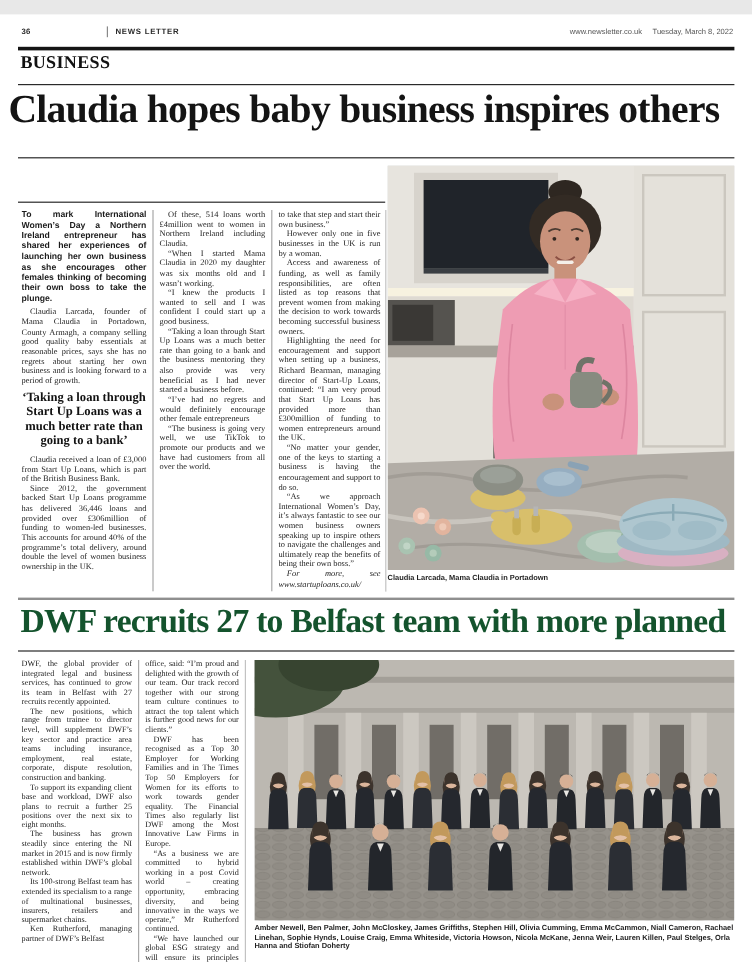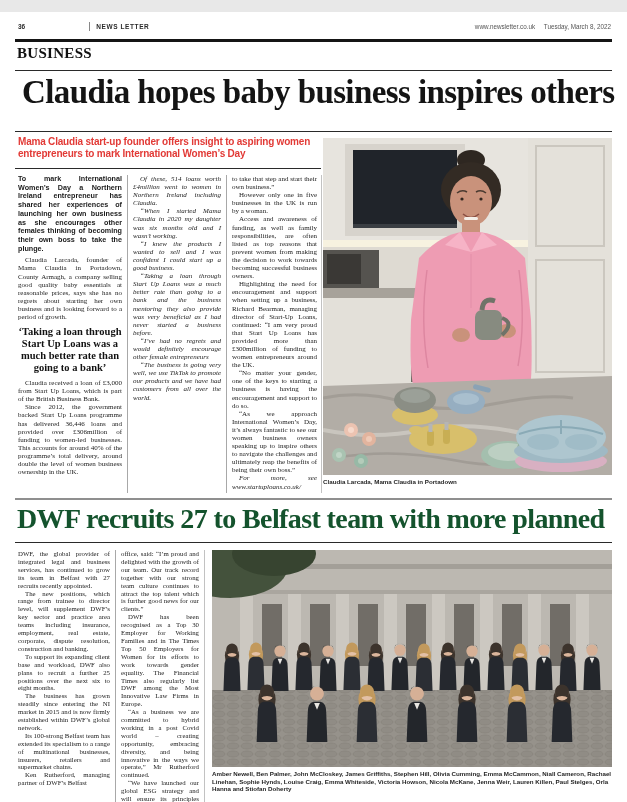--- a/index.html
+++ b/index.html
@@ -18,32 +18,32 @@
 
   .rule{position:absolute;left:15px;right:15px;}
   .r1{top:27px;height:2.5px;background:#151515;}
   .r2{top:58px;height:1px;background:#2a2a2a;}
   .r3{top:119px;height:1px;background:#2a2a2a;}
   .r4{top:156px;width:306px;right:auto;height:1px;background:#2a2a2a;}
   .r5{top:486px;height:2px;background:#8f8f8f;}
   .r6{top:530px;height:1px;background:#2a2a2a;}
 
   .section-label{position:absolute;top:33px;left:17px;font-size:15px;font-weight:bold;letter-spacing:.3px;color:#111;}
-  .headline1{position:absolute;top:62px;left:22px;right:14px;margin:0;font-size:33px;font-weight:600;
+  .headline1{position:absolute;top:62px;left:7px;right:14px;margin:0;font-size:33px;font-weight:600;
              letter-spacing:-.6px;color:#141414;white-space:nowrap;}
   .standfirst{position:absolute;top:124px;left:18px;width:300px;
               font-family:"Liberation Sans","DejaVu Sans",sans-serif;font-weight:bold;
               font-size:10px;line-height:11.8px;letter-spacing:-.2px;color:#e23a36;}
 
   
   .a1cols{position:absolute;top:163px;left:18px;width:303px;height:318px;display:flex;overflow:hidden;
           border-right:1px solid #c2c2c2;}
   .col{font-size:7px;line-height:8.1px;text-align:justify;overflow:hidden;}
   .a1cols .c1{width:104px;padding-right:5px;}
-  .a1cols .c2{width:88px;padding:0 5px;border-left:1px solid #a8a8a8;font-style:italic;}
+  .a1cols .c2{width:88px;padding:0 5px;border-left:1px solid #a8a8a8;}
   .a1cols .c3{flex:1;padding:0 4px 0 5px;border-left:1px solid #a8a8a8;}
   .col p{margin:0;}
   .col p.ind{text-indent:7px;}
   .lead{font-family:"Liberation Sans","DejaVu Sans",sans-serif;font-weight:bold;
         font-size:7.2px;line-height:8.7px;margin:0 0 3px 0 !important;}
   .pq{font-size:10.5px;line-height:12px;font-weight:bold;text-align:center;margin:5px 0;color:#121212;}
   .it{font-style:italic;}
 
   
   .photo{position:absolute;overflow:hidden;background:#ddd;}
@@ -82,21 +82,20 @@
       <span>Tuesday, March 8, 2022</span>
     </div>
   </div>
 
   <div class="rule r1"></div>
   <div class="section-label">BUSINESS</div>
   <div class="rule r2"></div>
 
   <h1 class="headline1">Claudia hopes baby business inspires others</h1>
   <div class="rule r3"></div>
-  <div class="standfirst">Mama Claudia start-up founder offers insight to aspiring women entrepreneurs to mark International Women’s Day</div>
   <div class="rule r4"></div>
 
   <div class="a1cols">
     <div class="col c1">
       <p class="lead">To mark International Women’s Day a Northern Ireland entrepreneur has shared her experiences of launching her own business as she encourages other females thinking of becoming their own boss to take the plunge.</p>
       <p class="ind">Claudia Larcada, founder of Mama Claudia in Portadown, County Armagh, a company selling good quality baby essentials at reasonable prices, says she has no regrets about starting her own business and is looking forward to a period of growth.</p>
       <div class="pq">‘Taking a loan through Start Up Loans was a much better rate than going to a bank’</div>
       <p class="ind">Claudia received a loan of £3,000 from Start Up Loans, which is part of the British Business Bank.</p>
       <p class="ind">Since 2012, the government backed Start Up Loans programme has delivered 36,446 loans and provided over £306million of funding to women-led businesses. This accounts for around 40% of the programme’s total delivery, around double the level of women business ownership in the UK.</p>
     </div>

